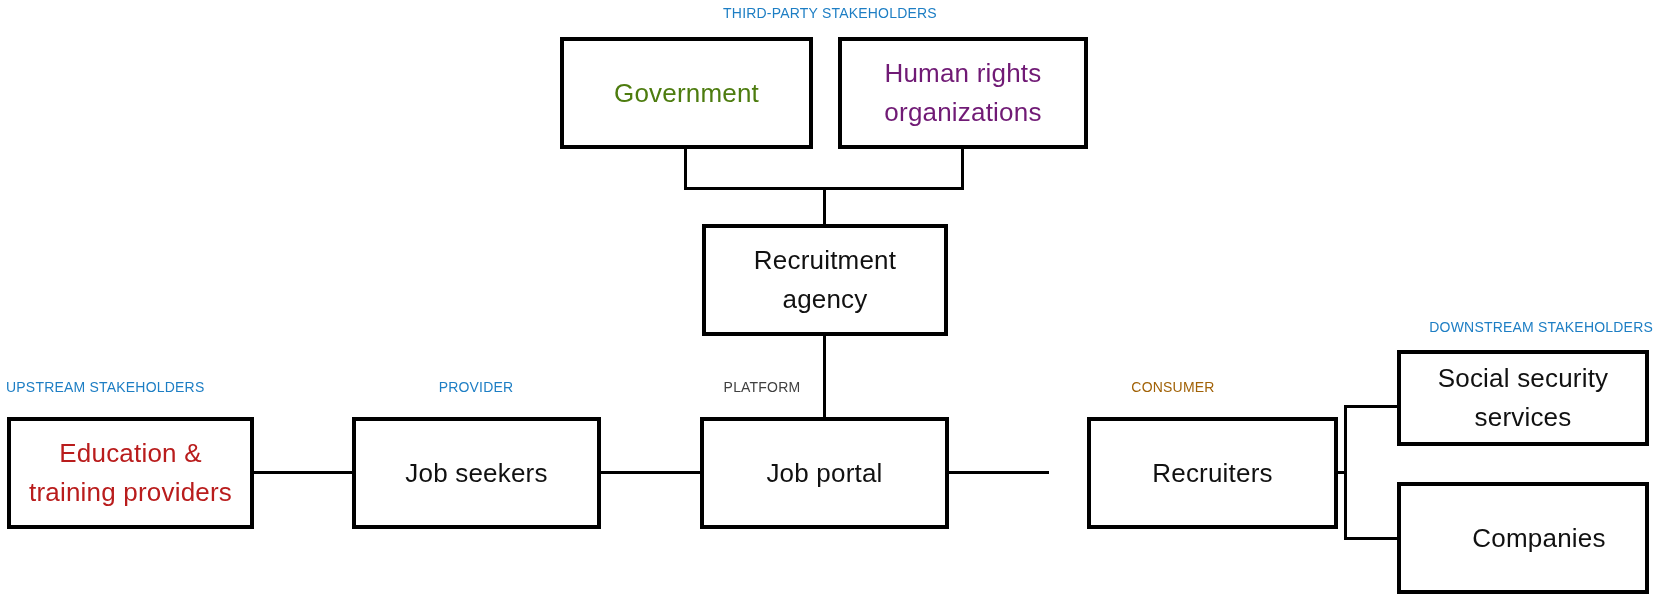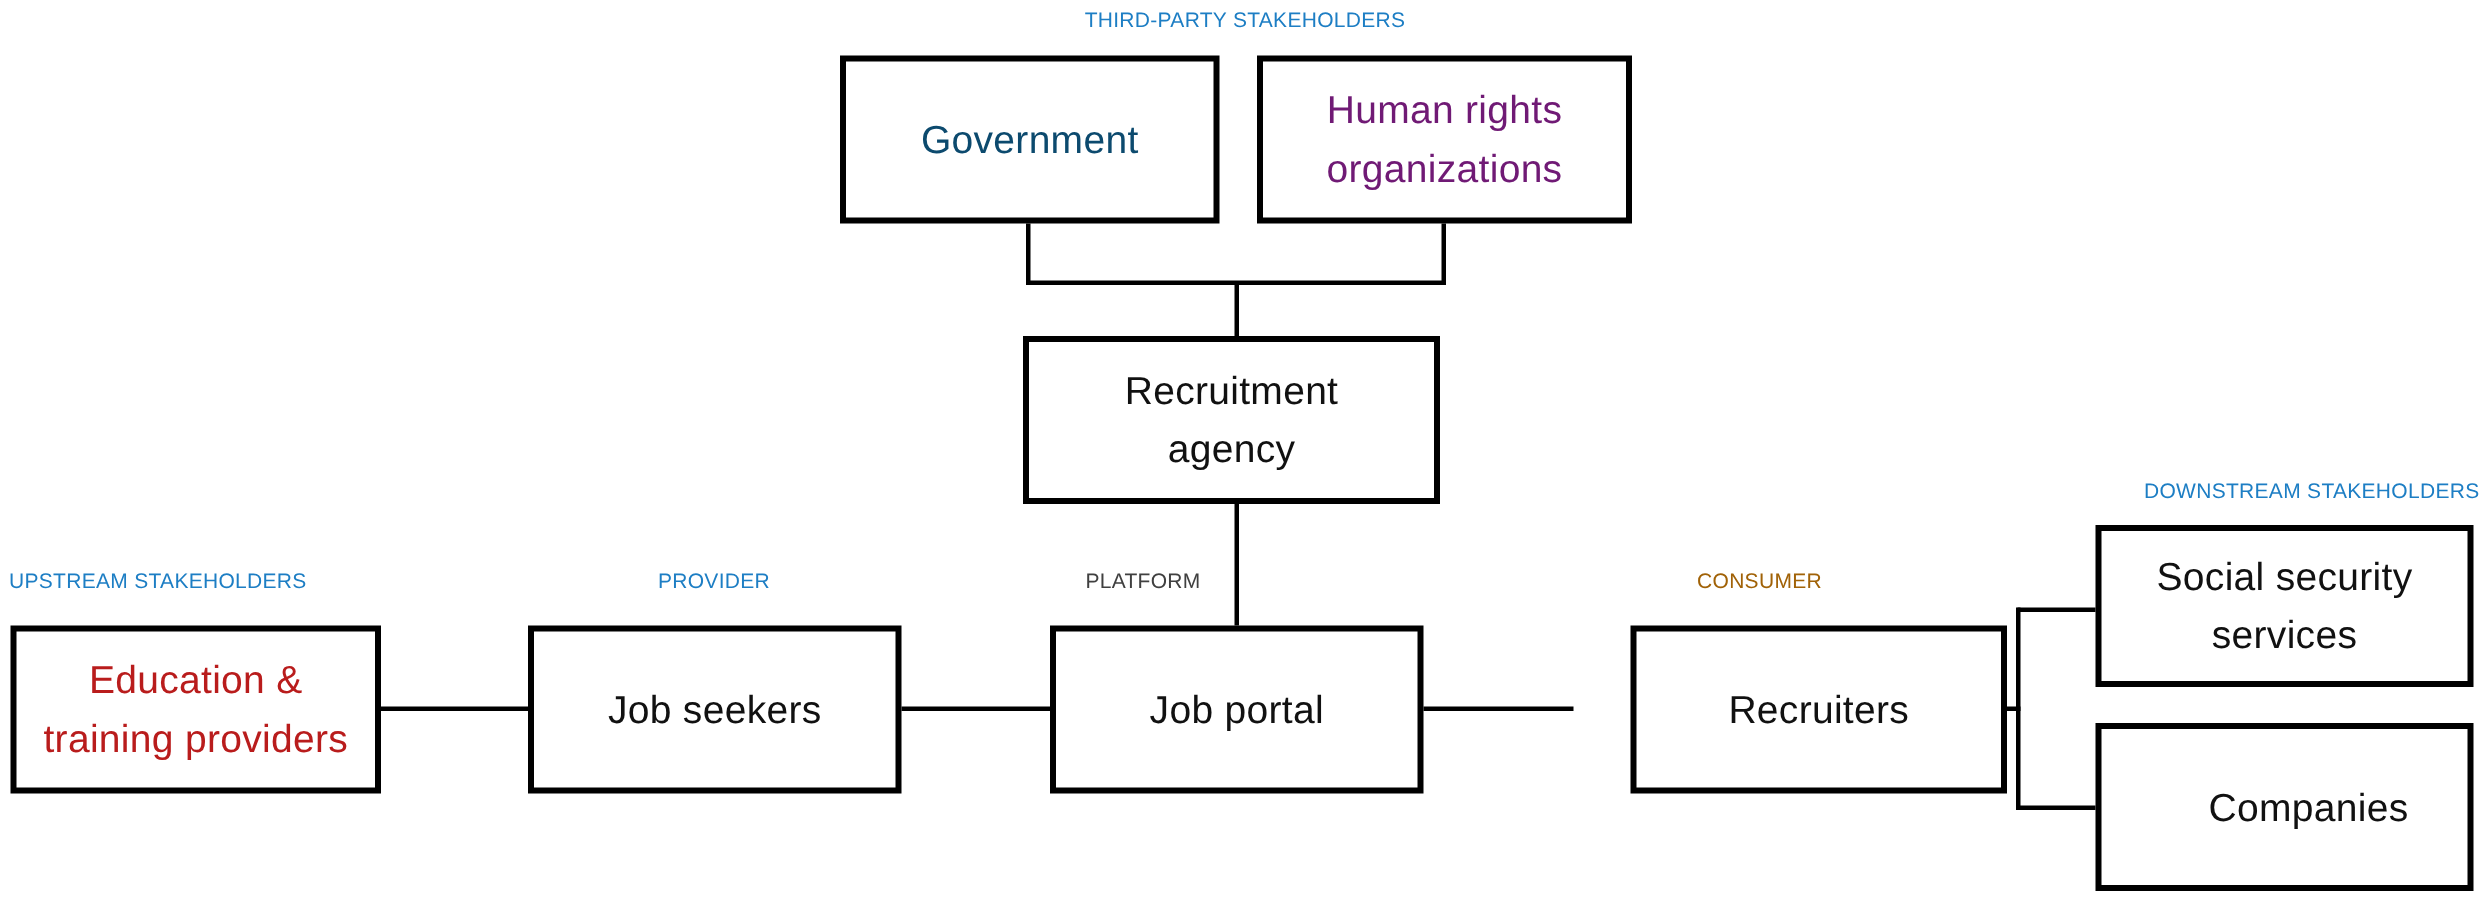--- a/index.html
+++ b/index.html
@@ -43,26 +43,26 @@
     z-index: 3;
   }
   .line {
     position: absolute;
     background: #000000;
     z-index: 1;
   }
   
   #box-government         { left: 560px;  top: 37px;  width: 253px; height: 112px; }
   #box-human-rights       { left: 838px;  top: 37px;  width: 250px; height: 112px; }
-  #box-recruitment-agency { left: 682px;  top: 224px; width: 278px; height: 112px; }
+  #box-recruitment-agency { left: 702px;  top: 224px; width: 246px; height: 112px; }
   #box-education          { left: 7px;    top: 417px; width: 247px; height: 112px; }
   #box-job-seekers        { left: 352px;  top: 417px; width: 249px; height: 112px; }
   #box-job-portal         { left: 700px;  top: 417px; width: 249px; height: 112px; }
   #box-recruiters         { left: 1047px; top: 417px; width: 251px; height: 112px; }
-  #box-social-security    { left: 1397px; top: 350px; width: 252px; height: 108px; }
+  #box-social-security    { left: 1397px; top: 350px; width: 252px; height: 96px; }
   #box-companies          { left: 1397px; top: 482px; width: 252px; height: 112px; padding-left: 32px; }
   
   #lbl-third-party { left: 683px;  top: 3px;   width: 294px; text-align: center; }
   #lbl-system      { left: 965px;  top: 261px; width: 200px; text-align: left; }
   #lbl-upstream    { left: 6px;    top: 377px; width: 260px; text-align: left; }
   #lbl-provider    { left: 366px;  top: 377px; width: 220px; text-align: center; }
   #lbl-platform    { left: 672px;  top: 377px; width: 180px; text-align: center; }
   #lbl-consumer    { left: 1063px; top: 377px; width: 220px; text-align: center; }
   #lbl-downstream  { left: 1353px; top: 317px; width: 300px; text-align: right; }
   
@@ -85,21 +85,21 @@
 <div id="canvas">
 
   <div class="glabel accent" id="lbl-third-party" style="color: rgb(29, 126, 196);">THIRD-PARTY STAKEHOLDERS</div>
   <div class="glabel accent" id="lbl-upstream" style="color: rgb(29, 126, 196);">UPSTREAM STAKEHOLDERS</div>
   <div class="glabel accent" id="lbl-provider" style="color: rgb(29, 126, 196);">PROVIDER</div>
   <div class="glabel accent" id="lbl-platform" style="color: #404040;">PLATFORM</div>
   <div class="glabel accent" id="lbl-consumer" style="color: #a16207;">CONSUMER</div>
   <div class="glabel accent" id="lbl-downstream" style="color: rgb(29, 126, 196);">DOWNSTREAM STAKEHOLDERS</div>
 
   <div class="box" id="box-government" style="border-color: rgb(0, 0, 0);">
-    <span class="box-label" style="color: #0c4a6e;">Government</span>
+    <span class="box-label" style="color: #4d7c0f;">Government</span>
   </div>
   <div class="box" id="box-human-rights" style="border-color: rgb(0, 0, 0);">
     <span class="box-label" style="color: #701a75;">Human rights
 organizations</span>
   </div>
   <div class="box" id="box-recruitment-agency" style="border-color: rgb(0, 0, 0);">
     <span class="box-label" style="color: rgb(17, 17, 17);">Recruitment
 agency</span>
   </div>
   <div class="box" id="box-education" style="border-color: rgb(0, 0, 0);">

